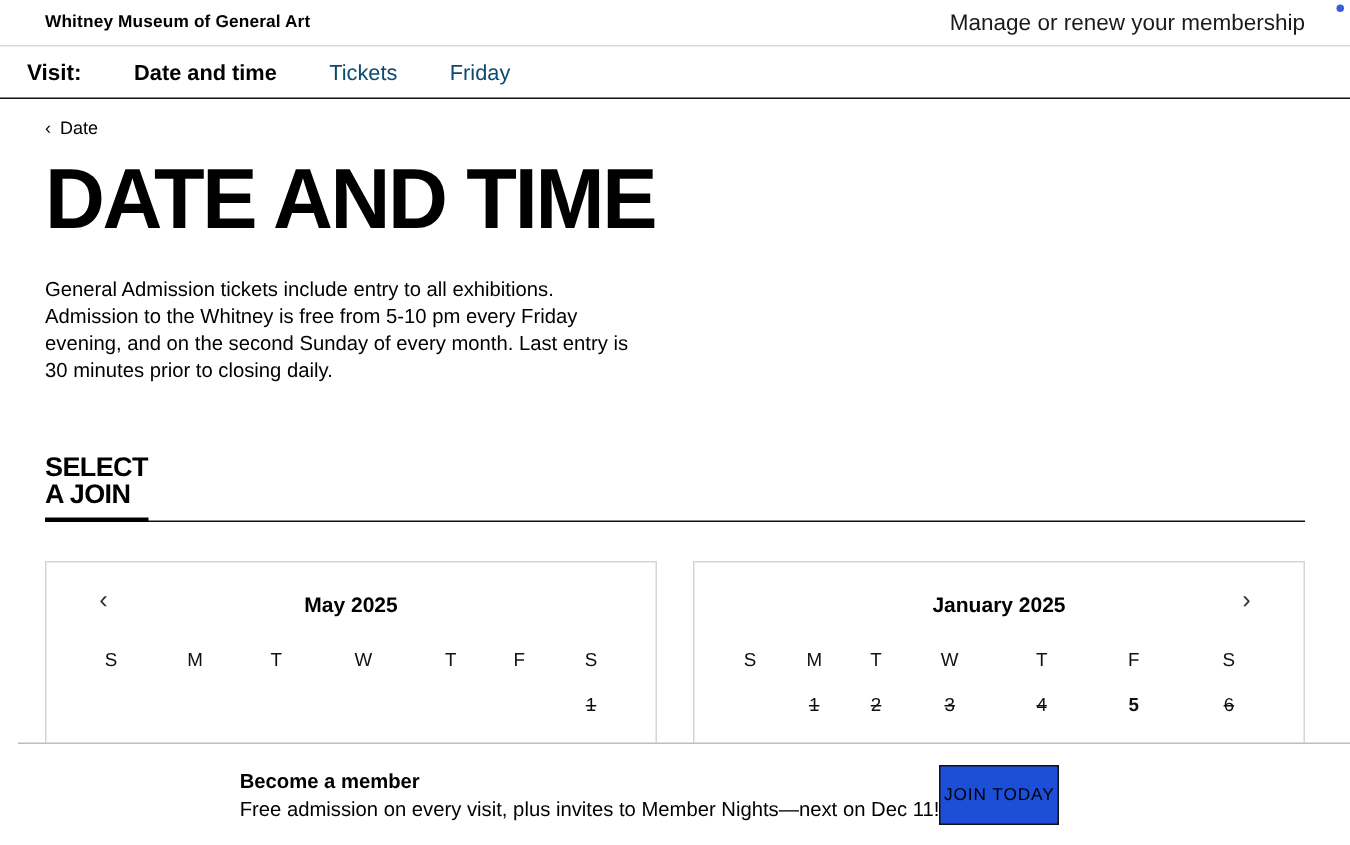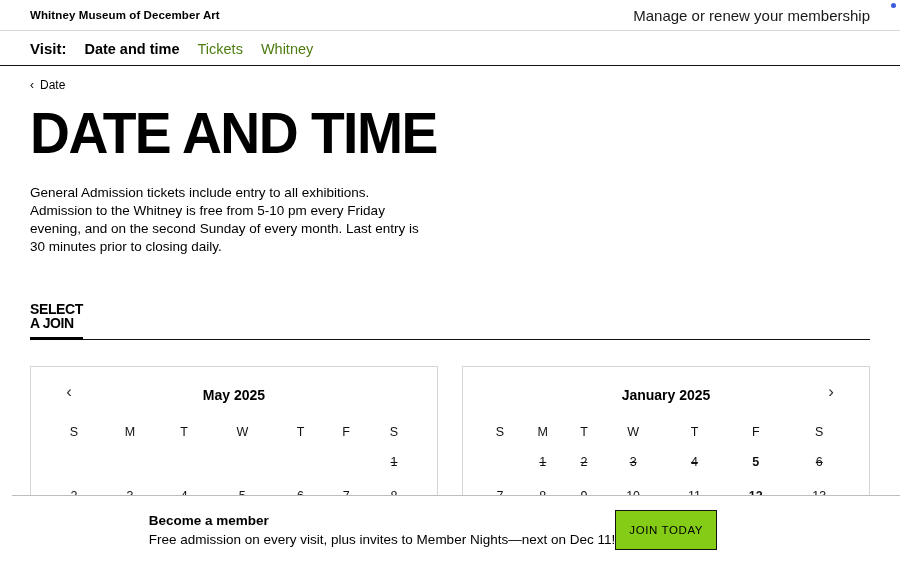--- a/index.html
+++ b/index.html
@@ -39,33 +39,33 @@
   .corner-dot {
     position: absolute;
     right: 4px;
     top: 3px;
     width: 5px;
     height: 5px;
     border-radius: 50%;
     background: #3b5bdb;
   }
   .steps-wrap {
-    padding: 9px 30px 8px 30px;
+    padding: 9px 30px 8px 18px;
     border-bottom: 1px solid #111;
     display: flex;
     align-items: flex-end;
-    gap: 18px;
+    gap: 35px;
   }
   .steps-label {
     font-size: 15px;
     font-weight: bold;
   }
   .step {
     font-size: 14.5px;
-    color: #4d7c0f;
+    color: #0c4a6e;
   }
   .step.active {
     color: #000;
     font-weight: bold;
   }
 
   
   .content {
     padding: 0 30px;
   }
@@ -94,21 +94,21 @@
 
   .blurb {
     margin-top: 24px;
     font-size: 13.5px;
     line-height: 1.33;
     max-width: 390px;
   }
 
   .section-head {
     margin-top: 33px;
-    font-size: 14px;
+    font-size: 18px;
     font-weight: bold;
     line-height: 1.0;
     letter-spacing: -0.4px;
     display: inline-block;
     border-bottom: 3px solid #000;
     padding-bottom: 7px;
   }
   .section-rule {
     border-bottom: 1px solid #111;
     margin-top: -1px;
@@ -199,45 +199,45 @@
   .banner-title {
     font-size: 13.5px;
     font-weight: bold;
   }
   .banner-sub {
     font-size: 13.5px;
     margin-top: 4px;
   }
   .join-btn {
     border: 1px solid #111;
-    background: #84cc16;
+    background: #1d4ed8;
     font-size: 11.5px;
     letter-spacing: 0.6px;
     padding: 13px 0;
-    width: 102px;
+    width: 80px;
     text-align: center;
     cursor: pointer;
     font-family: "Liberation Sans", sans-serif;
   }
 </style>
 </head>
 <body>
 
 <div class="corner-dot"></div>
 
 <div class="topbar">
-  <div class="brand">Whitney Museum of December Art</div>
+  <div class="brand">Whitney Museum of General Art</div>
   <a class="membership-link" href="#">Manage or renew your membership</a>
 </div>
 
 <div class="steps-wrap">
   <div class="steps-label">Visit:</div>
   <div class="step active">Date and time</div>
   <div class="step">Tickets</div>
-  <div class="step">Whitney</div>
+  <div class="step">Friday</div>
 </div>
 
 <div class="content">
 
   <div class="back-row">
     <span class="back-chev">‹</span>
     <span>Date</span>
   </div>
 
   <h1 class="page-title">DATE AND TIME</h1>

